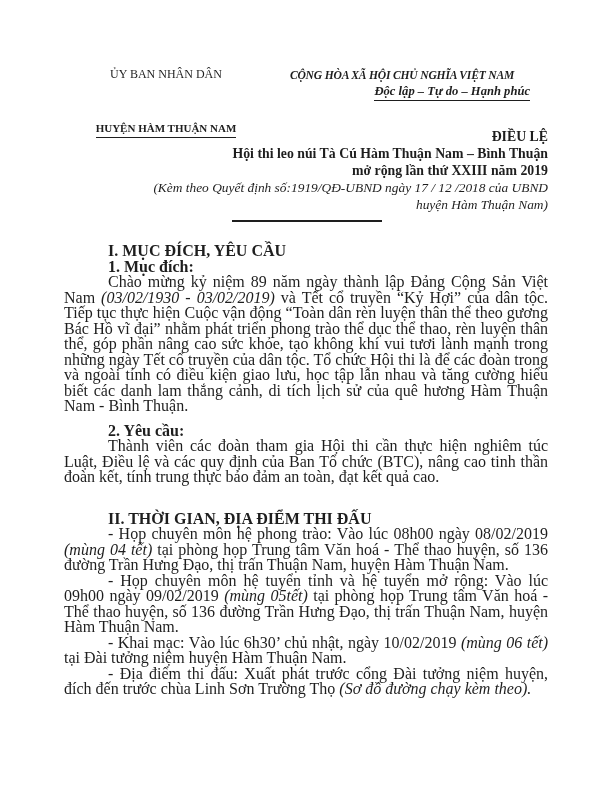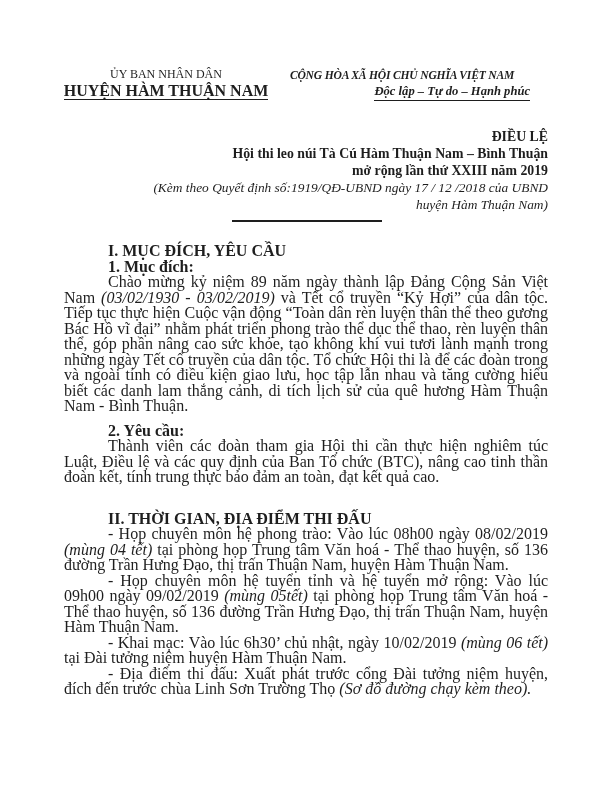--- a/index.html
+++ b/index.html
@@ -4,21 +4,21 @@
 <style>
   html,body{margin:0;padding:0;background:#ffffff;}
   .page{
     position:relative;width:558px;height:792px;background:#ffffff;
     font-family:"Liberation Serif","DejaVu Serif",serif;color:#1e1e1e;
     overflow:hidden;
   }
   
   .hdr{position:absolute;text-align:center;line-height:15.5px;}
   .hdr-left{left:54px;top:67px;width:224px;font-size:12px;}
-  .hdr-left .l2{font-weight:bold;font-size:16px;}
+  .hdr-left .l2{font-weight:bold;font-size:11px;margin-top:38px;}
   .hdr-right{left:274px;top:68px;width:256px;font-weight:bold;font-size:11.6px;letter-spacing:-0.2px;font-style:italic;}
   .hdr-right .l2{font-size:12.6px;letter-spacing:0;text-align:right;}
   .u{display:inline-block;border-bottom:1.4px solid #1e1e1e;padding-bottom:1px;}
   
   .title-block{position:absolute;left:64px;top:128px;width:484px;text-align:right;line-height:17px;}
   .t-bold{font-weight:bold;font-size:13.8px;}
   .t-note{font-style:italic;font-size:13.4px;}
   .divider{position:absolute;left:232px;top:220px;width:150px;height:1.6px;background:#1e1e1e;}
   
   .content{

